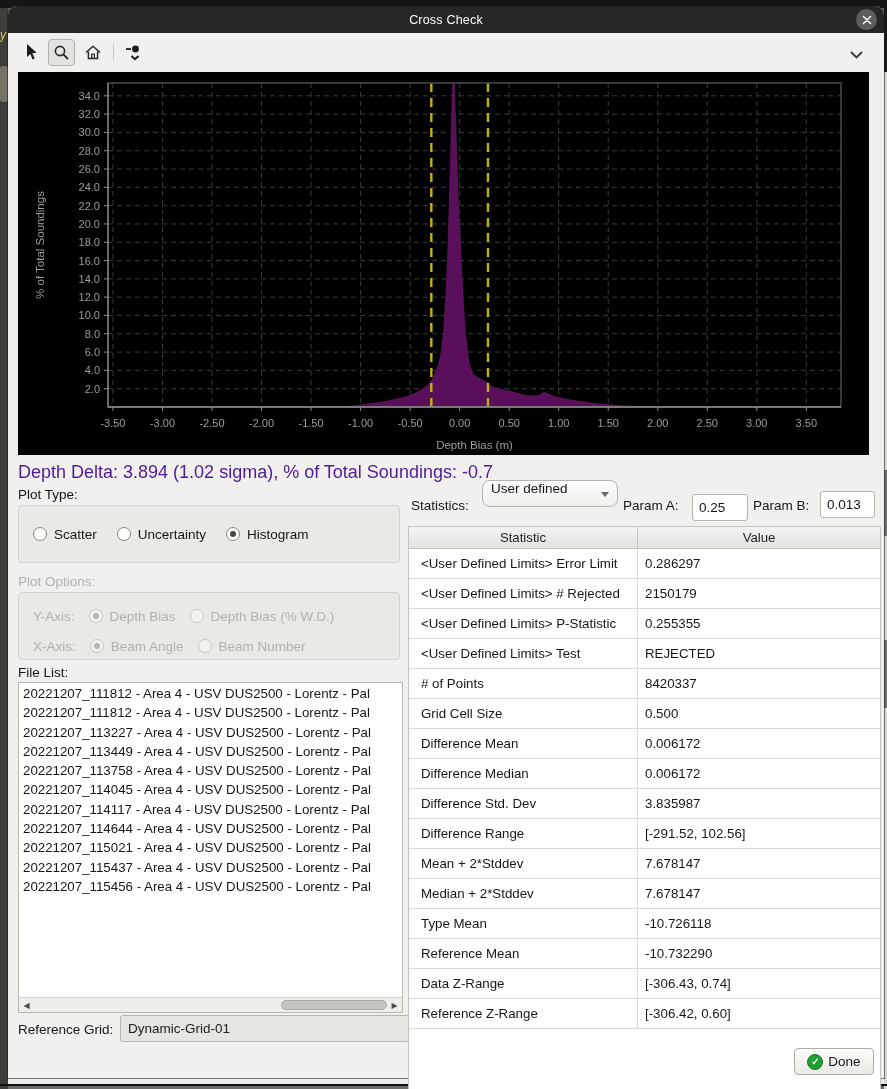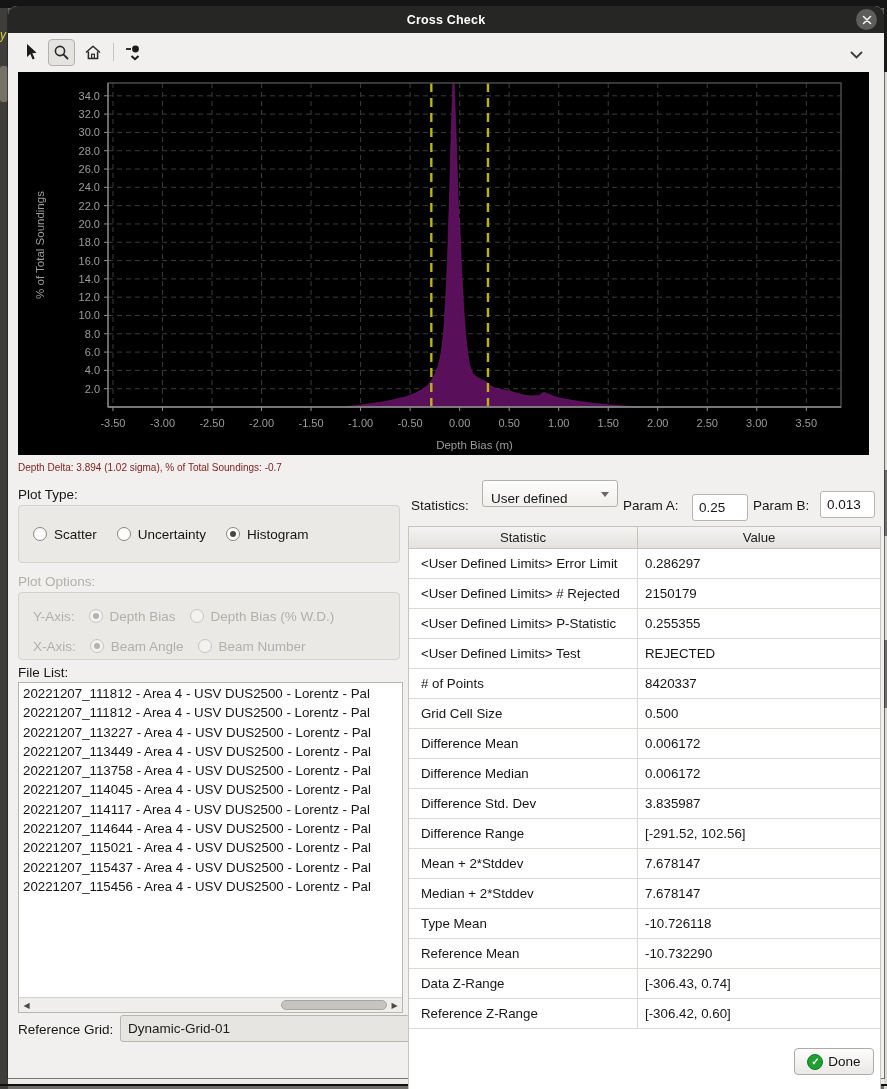--- a/index.html
+++ b/index.html
@@ -18,36 +18,36 @@
   .bg-right .p3{position:absolute;left:0;top:632px;width:3px;height:68px;background:#6f6f6f}
   .under-strip{left:8px;top:1078px;width:876px;height:6px;background:#ecebe8;overflow:hidden}
   .under-strip .clip-text{position:absolute;left:537px;top:-11px;font-size:13.5px;color:#1c1c1c}
   .under-line{left:0;top:1084px;width:887px;height:2px;background:#101010}
 
   
   .dialog{left:8px;top:6px;width:876px;height:1072px;background:#f1f0ee;
           border-radius:9px 9px 0 0;box-shadow:0 0 0 1px rgba(20,20,20,.55)}
   .titlebar{left:0;top:0;width:876px;height:27px;background:#262624;border-radius:9px 9px 0 0;
             display:flex;align-items:center;justify-content:center}
-  .title{color:#ffffff;font-weight:bold;font-size:12.5px;letter-spacing:.2px}
+  .title{color:#ffffff;font-weight:normal;font-size:12.5px;letter-spacing:.2px}
   .close-btn{position:absolute;right:7px;top:3px;width:21px;height:21px;border-radius:50%;
              background:#5d5d5b;color:#f2f2f2;display:flex;align-items:center;justify-content:center;
              font-size:11px;cursor:default}
   
   .toolbar{left:0;top:27px;width:876px;height:38px;display:flex;align-items:center;padding-left:15px;box-sizing:border-box;gap:9px}
   .tool-btn{display:flex;align-items:center;justify-content:center}
   .tool-toggled{width:27px;height:27px;background:#e4e3e0;border:1px solid #b3b1ac;border-radius:4px;box-sizing:border-box}
   .tool-sep{width:1px;height:18px;background:#c9c7c2;margin:0 2px}
   .overflow-chevron{position:absolute;right:20px;top:40px}
 
   
   .chart-wrap{left:10px;top:66px;width:851px;height:383px;background:#000}
 
   
-  .summary{left:10px;top:456px;font-size:10px;color:#7f1d1d}
+  .summary{left:10px;top:456px;font-size:18px;color:#4c1d95}
   .lbl{font-size:13.5px;color:#161616}
   .lbl-dis{font-size:13.5px;color:#b3b0aa}
   .plot-type-lbl{left:10px;top:481px}
   .gbox{background:#eae9e6;border:1px solid #d4d2cd;border-radius:4px;box-sizing:border-box}
   .gbox1{left:10px;top:499px;width:382px;height:58px;display:flex;align-items:center;padding-left:14px;gap:20px}
   .plot-opt-lbl{left:10px;top:568px}
   .gbox2{left:10px;top:586px;width:382px;height:68px;padding:12px 0 0 14px}
   .optrow{display:flex;align-items:center;gap:14px;height:22px;margin-bottom:8px}
   .radio-item{display:flex;align-items:center;gap:7px;font-size:13.5px;color:#161616}
   .radio{width:14px;height:14px;border-radius:50%;border:1px solid #89877f;background:#fdfdfc;box-sizing:border-box;position:relative}
@@ -64,21 +64,21 @@
   .harrow{position:absolute;top:0;width:15px;height:14px;display:flex;align-items:center;justify-content:center;font-size:8px;color:#4c4a46}
   .hthumb{position:absolute;left:262px;top:2px;width:106px;height:10px;background:#c6c4bf;border:1px solid #a8a6a1;border-radius:5px;box-sizing:border-box}
 
   .refgrid-lbl{left:10px;top:1016px}
   .refgrid-input{left:112px;top:1009px;width:290px;height:27px;background:#e6e5e2;border:1px solid #b7b5b0;border-radius:3px;
                  box-sizing:border-box;font-size:13.5px;color:#20201e;padding:0 0 0 7px;font-family:"Liberation Sans",sans-serif}
 
   
   .stats-lbl{left:403px;top:492px}
   .combo{left:474px;top:474px;width:136px;height:27px;background:linear-gradient(#fdfdfc,#f0efec);
-         border:1px solid #b3b1ac;border-radius:3px;box-sizing:border-box;display:flex;align-items:flex-end;
+         border:1px solid #b3b1ac;border-radius:8px;box-sizing:border-box;display:flex;align-items:flex-start;
          padding-left:8px;font-size:13.5px;color:#161616}
   .combo-arrow{position:absolute;right:8px;top:11px;width:0;height:0;border-left:4px solid transparent;
                border-right:4px solid transparent;border-top:5px solid #6a6863}
   .param-a-lbl{left:615px;top:492px}
   .param-b-lbl{left:745px;top:492px}
   .pinput{height:27px;background:#ffffff;border:1px solid #b7b5b0;border-radius:3px;box-sizing:border-box;
           font-size:13.5px;color:#161616;padding:0 4px 0 6px;font-family:"Liberation Sans",sans-serif}
   .pa{left:684px;top:488px;width:56px}
   .pb{left:812px;top:485px;width:55px}
 

